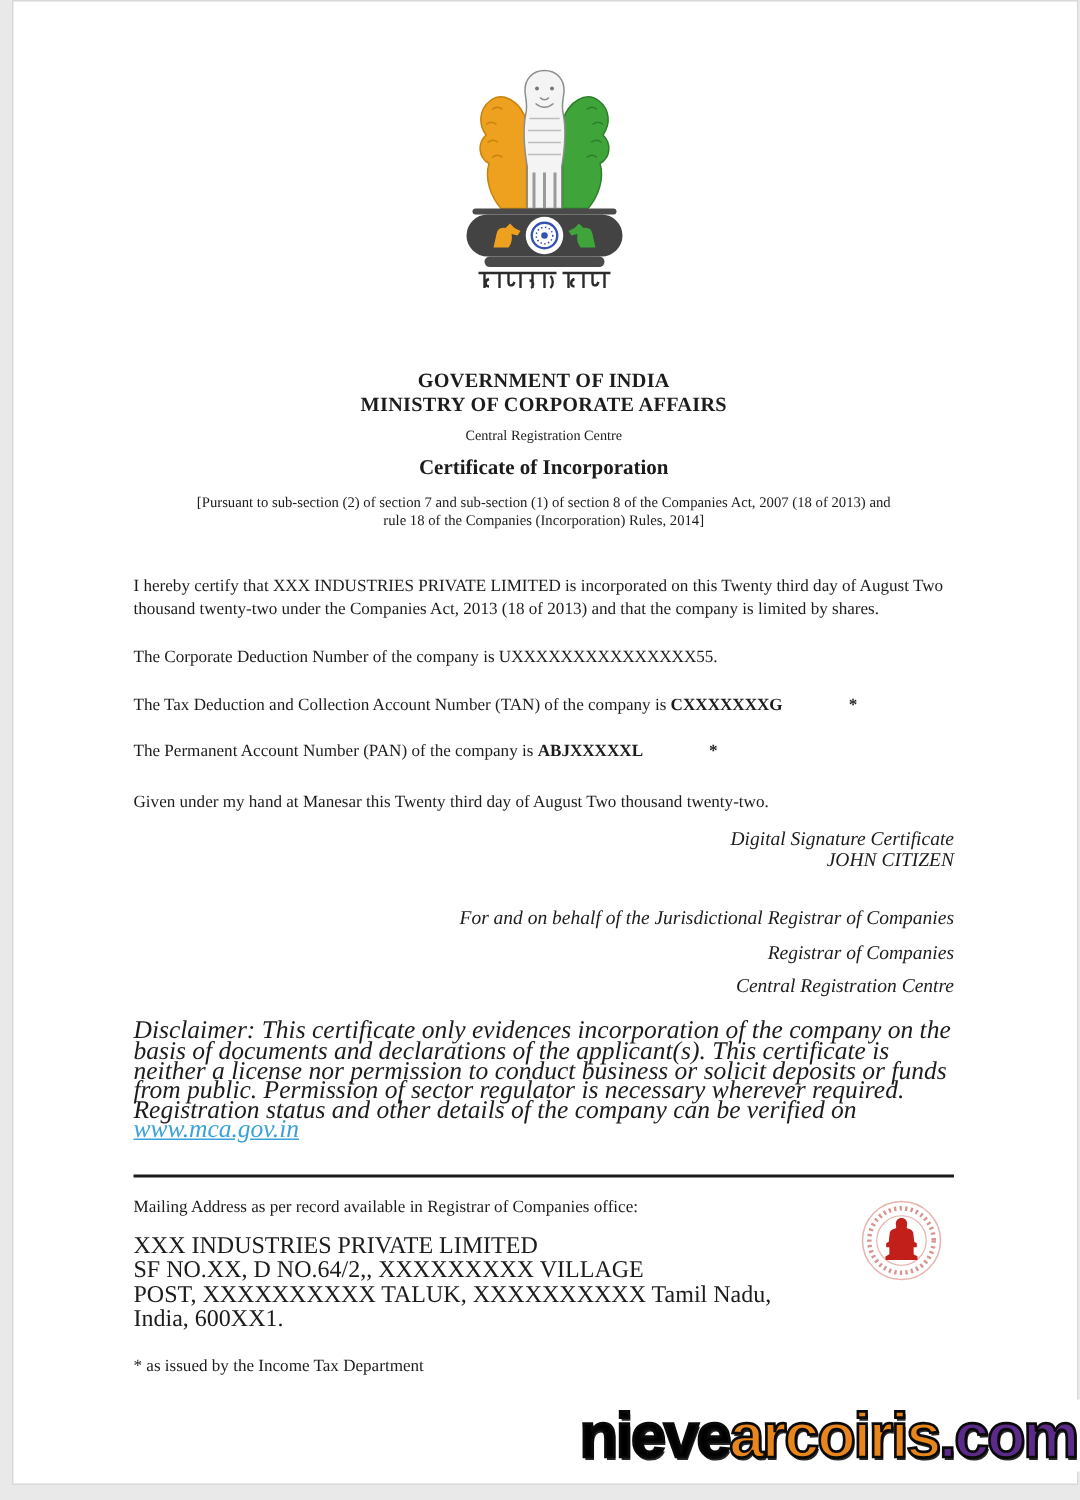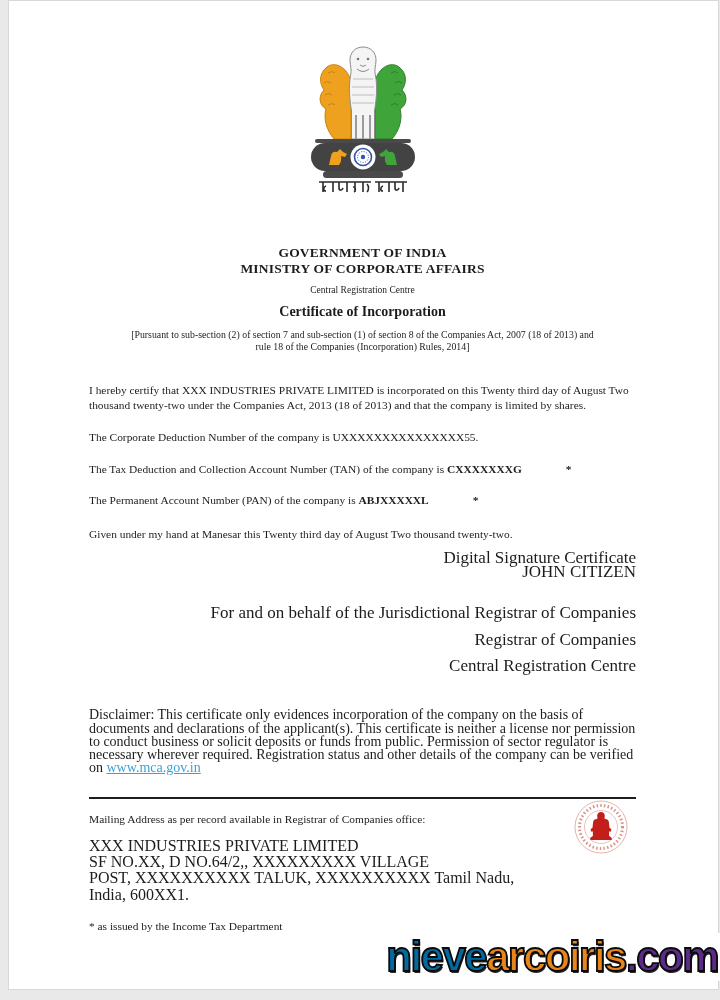--- a/index.html
+++ b/index.html
@@ -18,26 +18,26 @@
   .centre-line { font-size:9.5px; margin-top:9px; }
   .cert-title { font-weight:bold; font-size:14px; margin-top:9px; }
   .pursuant { font-size:9.8px; line-height:11.6px; margin:9px auto 0; width:480px; }
   p.body { font-size:11.4px; line-height:15.2px; }
   .certify { margin-top:31px; }
   .cin { margin-top:16px; }
   .pan { margin-top:16px; }
   .tan { margin-top:17px; }
   .given { margin-top:19px; }
   .star { display:inline-block; margin-left:44px; font-weight:bold; }
-  .right { text-align:right; font-size:17px; }
+  .right { text-align:right; font-size:13px;font-style:italic; }
   .sig-block { margin-top:9px; line-height:13.5px; }
   .behalf { margin-top:25px; }
   .roc { margin-top:7px; }
   .crc { margin-top:6px; }
-  .disclaimer { margin-top:32px; font-size:14px; line-height:13.2px; }
+  .disclaimer { margin-top:15px; font-size:17px; line-height:13.2px;font-style:italic; }
   .disclaimer a { color:#3aa2d8; text-decoration:underline; cursor:pointer; }
   .divider { border:0; border-top:2px solid #1d1d1d; margin-top:23px; }
   .mail-head { margin-top:13px; }
   .addr { margin-top:10px; line-height:16.4px; }
   .footnote { margin-top:16px; }
   .stamp { position:absolute; left:563px; top:797px; width:58px; height:58px; }
   .watermark {
     position:absolute; right:0px; top:933px;
     font-family:"Liberation Sans", sans-serif; font-weight:bold;
     font-size:42px; letter-spacing:-1.5px; white-space:nowrap;
@@ -135,14 +135,14 @@
 
   <svg class="stamp" viewBox="0 0 58 58">
     <circle cx="29" cy="29" r="26" fill="none" stroke="#e6b3ad" stroke-width="1"></circle>
     <circle cx="29" cy="29" r="21.5" fill="none" stroke="#d8938c" stroke-width="3" stroke-dasharray="1.5 2.2"></circle>
     <circle cx="29" cy="29" r="16.5" fill="none" stroke="#e6b3ad" stroke-width="0.8"></circle>
     <path d="M29 14 c-2.2 0 -3.8 1.6 -3.8 3.8 c0 1.1 .4 2 .2 3 l-1.3 .3 c-1.7 .4 -2.8 1.5 -3 3.2 l-.6 5.5 l-1.7 1.1 l0 2.6 l2.1 0 l0 4.6 l-2.6 1.6 l0 2.3 l21.4 0 l0 -2.3 l-2.6 -1.6 l0 -4.6 l2.1 0 l0 -2.6 l-1.7 -1.1 l-.6 -5.5 c-.2 -1.7 -1.3 -2.8 -3 -3.2 l-1.3 -.3 c-.2 -1 .2 -1.9 .2 -3 c0 -2.2 -1.6 -3.8 -3.8 -3.8 z" fill="#c21f1a"></path>
   </svg>
 </div>
 
 <div class="watermark">
-  <span style="color:#0369a1">nieve</span><span style="color:#e8861c">arcoiris</span><span style="color:#5c2b8a">.com</span>
+  <span style="color:#000000">nieve</span><span style="color:#e8861c">arcoiris</span><span style="color:#5c2b8a">.com</span>
 </div>
 
 </body></html>

